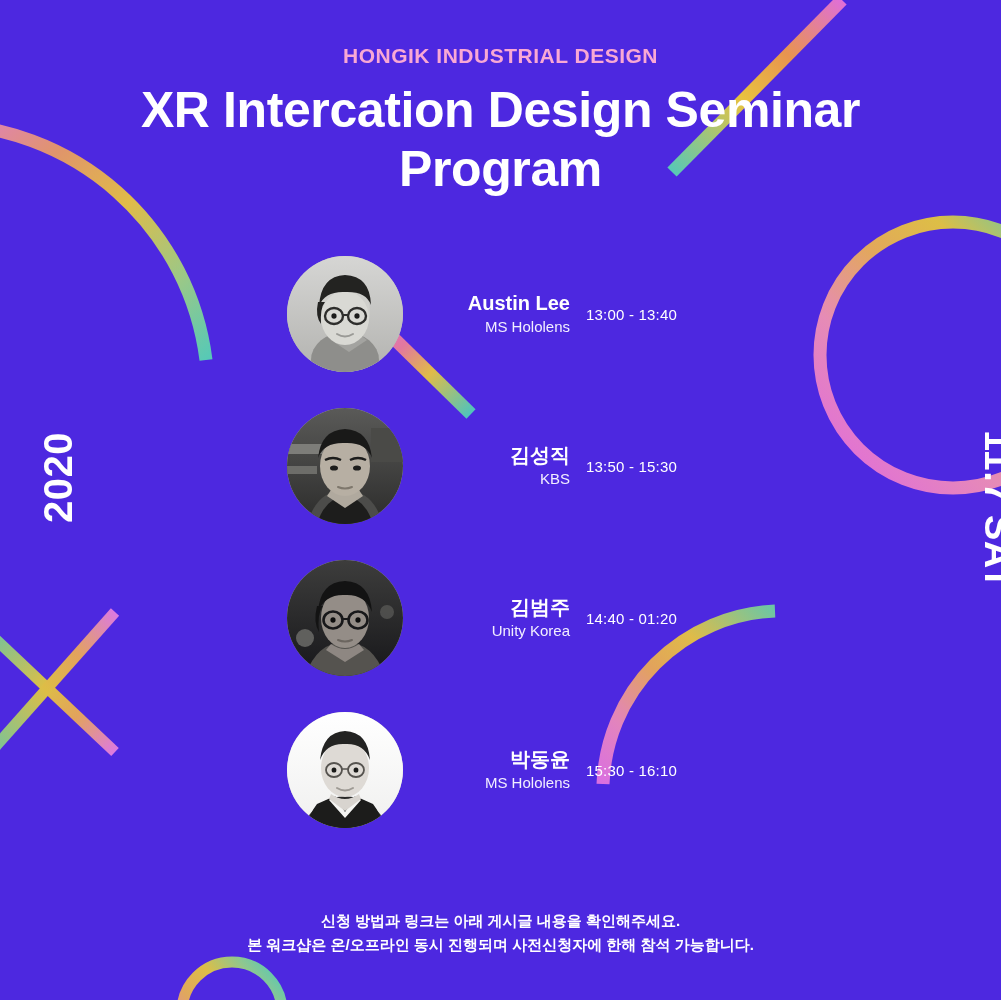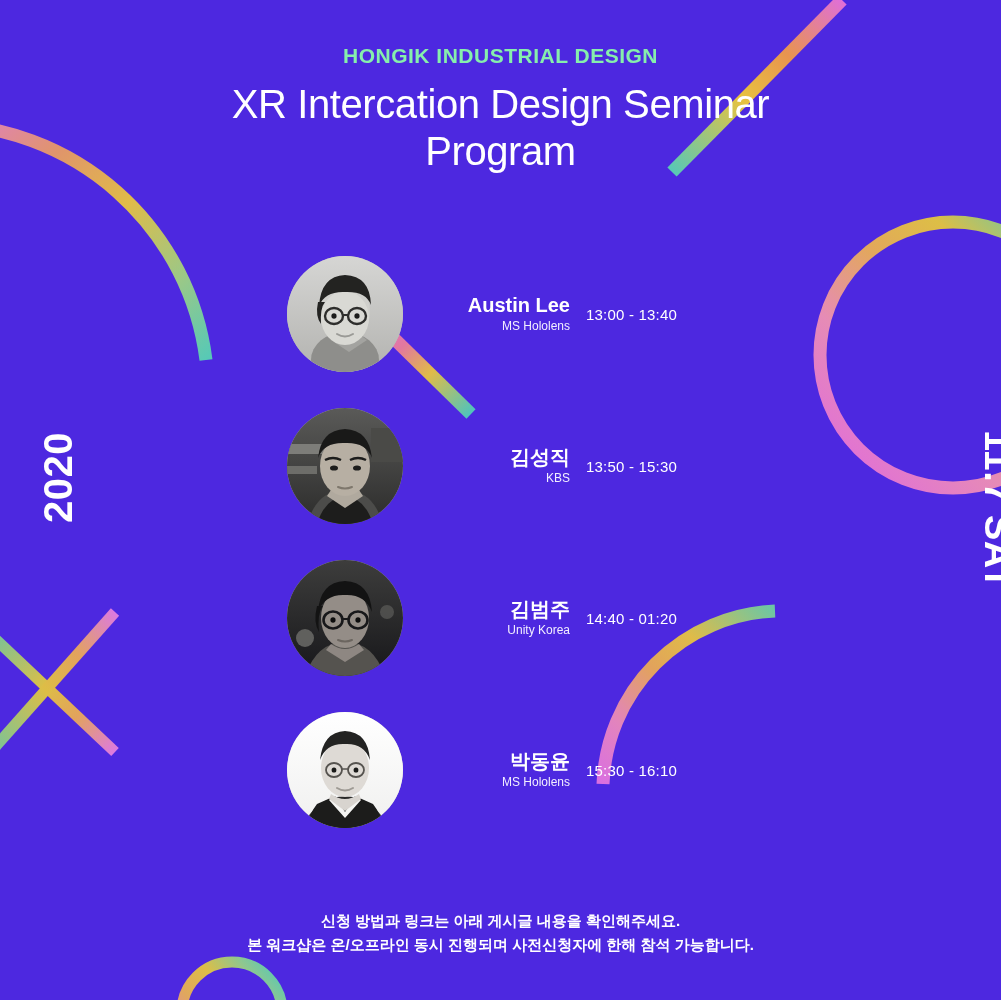--- a/index.html
+++ b/index.html
@@ -39,27 +39,27 @@
     text-align: center;
     z-index: 4;
   }
   .eyebrow {
     margin: 0;
     padding-top: 44px;
     font-size: 21px;
     font-weight: 700;
     letter-spacing: 0.5px;
     line-height: 1.1;
-    color: #86efac;
+    color: #f9a8d4;
   }
   .title {
     margin: 0;
     padding-top: 14px;
-    font-size: 40px;
-    font-weight: 400;
+    font-size: 50px;
+    font-weight: 700;
     line-height: 1.18;
     letter-spacing: -0.4px;
     color: #ffffff;
   }
 
   
   .speaker-list {
     position: absolute;
     top: 238px;
     left: 0;
@@ -97,21 +97,21 @@
   .speaker-name {
     display: block;
     font-size: 20px;
     font-weight: 700;
     line-height: 1.25;
     color: #ffffff;
     white-space: nowrap;
   }
   .speaker-org {
     display: block;
-    font-size: 12px;
+    font-size: 15px;
     font-weight: 400;
     line-height: 1.3;
     margin-top: 1px;
     color: #f2eeff;
     white-space: nowrap;
   }
   .speaker-time {
     position: absolute;
     left: 586px;
     top: 50%;

